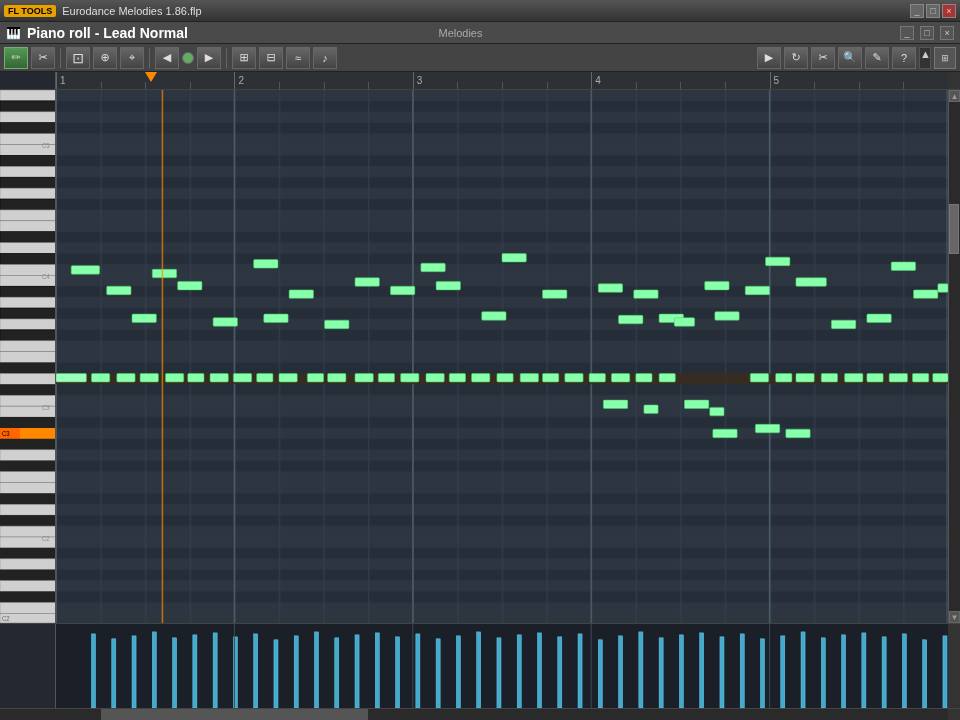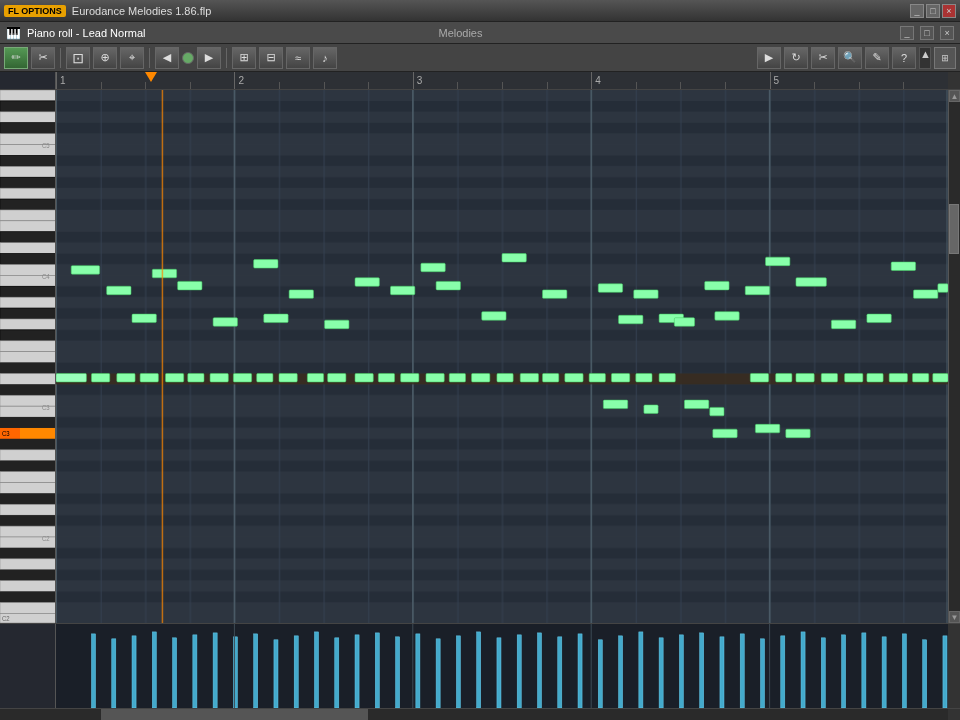--- a/index.html
+++ b/index.html
@@ -208,22 +208,22 @@
       height: 22px;
       background: #4a4a4a;
       display: flex;
       align-items: center;
       padding: 0 4px;
       border-bottom: 1px solid #222;
       gap: 4px;
     }
     .pr-title {
       color: #fff;
-      font-size: 11px;
-      font-weight: normal;
+      font-size: 14px;
+      font-weight: bold;
       flex: 1;
     }
 
     
     #tool-bar {
       height: 28px;
       background: #444;
       display: flex;
       align-items: center;
       padding: 0 4px;
@@ -399,21 +399,21 @@
     }
     #hscroll-right {
       width: 12px;
       background: #333;
     }
   </style>
 </head>
 <body>
 
 <div id="title-bar">
-  <span class="fl-logo">FL OPTIONS</span>
+  <span class="fl-logo">FL TOOLS</span>
   <span class="title-text">Eurodance Melodies 1.86.flp</span>
   <div class="title-controls">
     <div class="title-btn">_</div>
     <div class="title-btn">□</div>
     <div class="title-btn" style="background:#aa3333;">×</div>
   </div>
 </div>
 
 <div id="menu-bar">
   <span class="menu-item">FILE</span>

